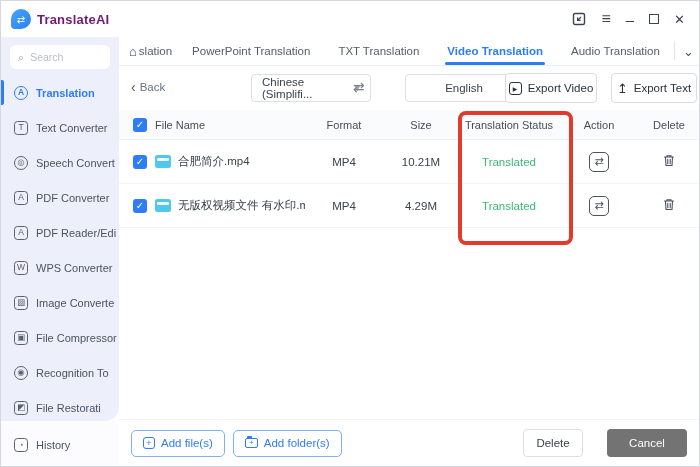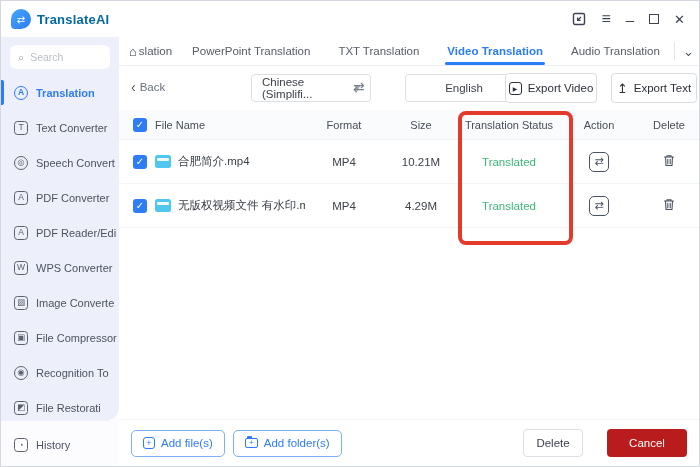--- a/index.html
+++ b/index.html
@@ -5,21 +5,21 @@
   * { margin:0; padding:0; box-sizing:border-box; }
   body { font-family:"Liberation Sans","DejaVu Sans",sans-serif; background:#888; }
   .app { position:relative; width:700px; height:467px; background:#fff; overflow:hidden;
          border:1px solid #d5d8de; font-family:"Liberation Sans","DejaVu Sans",sans-serif; }
 
   
   .sidebar { position:absolute; left:0; top:0; width:118px; height:467px; background:#fff; }
   .logo-row { height:36px; display:flex; align-items:center; padding-left:10px; gap:6px; background:#fff; }
   .logo-bubble { width:20px; height:20px; border-radius:50% 50% 50% 4px; background:linear-gradient(135deg,#43a8f7,#2e7cf6);
                  color:#fff; font-size:10px; display:flex; align-items:center; justify-content:center; }
-  .app-title { font-size:13px; font-weight:bold; color:#0369a1; letter-spacing:.2px; }
+  .app-title { font-size:13px; font-weight:bold; color:#701a75; letter-spacing:.2px; }
   .side-block { position:absolute; top:36px; left:0; right:0; bottom:47px; background:#edeffa; border-radius:0 0 14px 0; }
   .search-box { margin:8px 9px 6px 9px; height:24px; background:#fff; border-radius:6px;
                 display:flex; align-items:center; gap:6px; padding:0 8px; }
   .search-box .mag { color:#9aa0ab; font-size:11px; line-height:1; }
   .search-box input { border:none; outline:none; width:60px; font-size:10.5px; color:#555; background:transparent;
                       font-family:"Liberation Sans","DejaVu Sans",sans-serif; }
   .search-box input::placeholder { color:#b9bec8; }
   .side-item { position:relative; height:35px; display:flex; align-items:center; gap:8px; padding-left:13px;
                font-size:11px; color:#4b5361; cursor:default; }
   .side-item .sicon { flex:0 0 auto; width:14px; height:14px; border:1.3px solid #5a616e; border-radius:3.5px;
@@ -90,21 +90,21 @@
             display:flex; align-items:center; padding:0 12px; gap:8px; }
   .btn-add { height:27px; border:1px solid #7fb0f7; border-radius:5px; background:#fff; color:#2e7cf6;
              display:flex; align-items:center; gap:6px; font-size:11.5px; padding:0 11px; }
   .plus-box { width:12px; height:12px; border:1.2px solid #2e7cf6; border-radius:3px; display:flex; align-items:center;
               justify-content:center; font-size:9px; line-height:1; color:#2e7cf6; }
   .plus-folder { position:relative; width:13px; height:10px; border:1.2px solid #2e7cf6; border-radius:2px;
               display:flex; align-items:center; justify-content:center; font-size:8px; line-height:1; color:#2e7cf6; }
   .plus-folder::before { content:""; position:absolute; top:-3px; left:1px; width:5px; height:2px; background:#2e7cf6; border-radius:1px 1px 0 0; }
   .btn-delete { margin-left:auto; width:60px; height:28px; border:1px solid #dcdfe4; border-radius:4px; background:#fff;
               color:#3c414b; font-size:11.5px; display:flex; align-items:center; justify-content:center; }
-  .btn-cancel { margin-left:16px; width:80px; height:28px; border:none; border-radius:4px; background:#b91c1c;
+  .btn-cancel { margin-left:16px; width:80px; height:28px; border:none; border-radius:4px; background:#737373;
               color:#fff; font-size:11.5px; display:flex; align-items:center; justify-content:center; }
 </style>
 </head>
 <body>
 
 <div class="app">
 
   <div class="sidebar">
     <div class="logo-row">
       <span class="logo-bubble">⇄</span>

